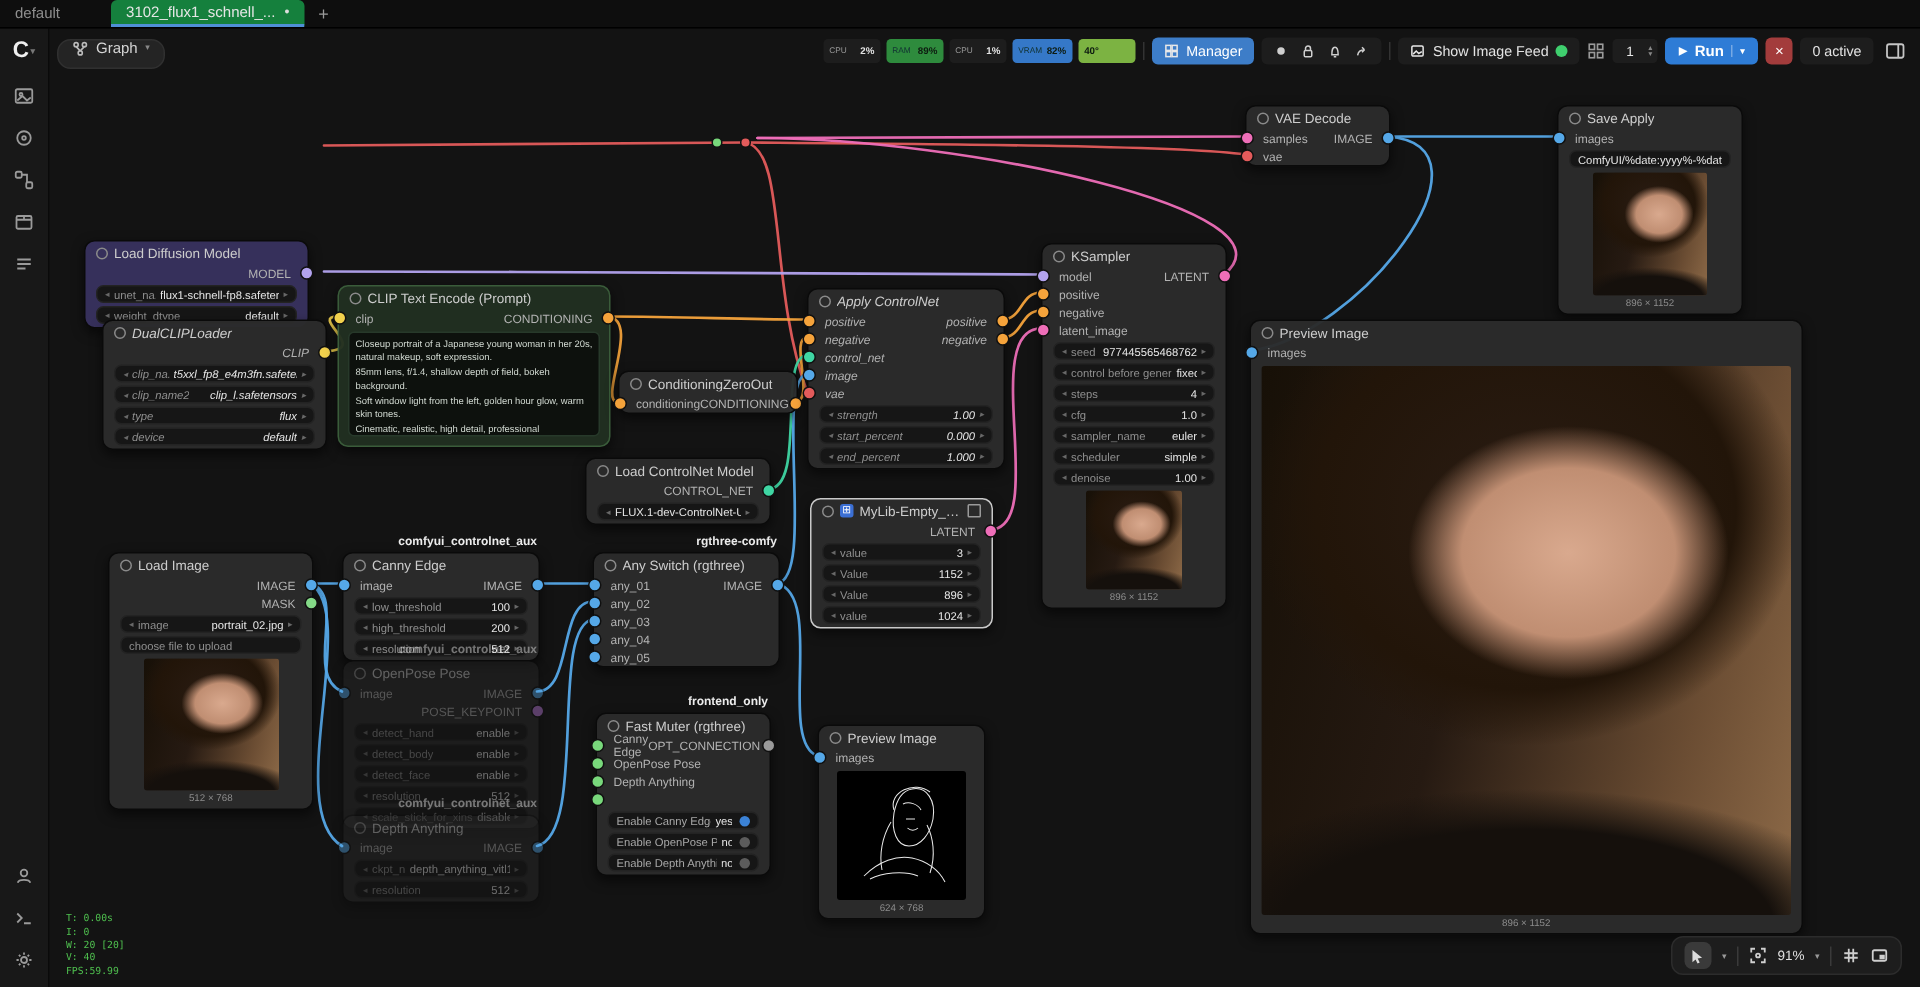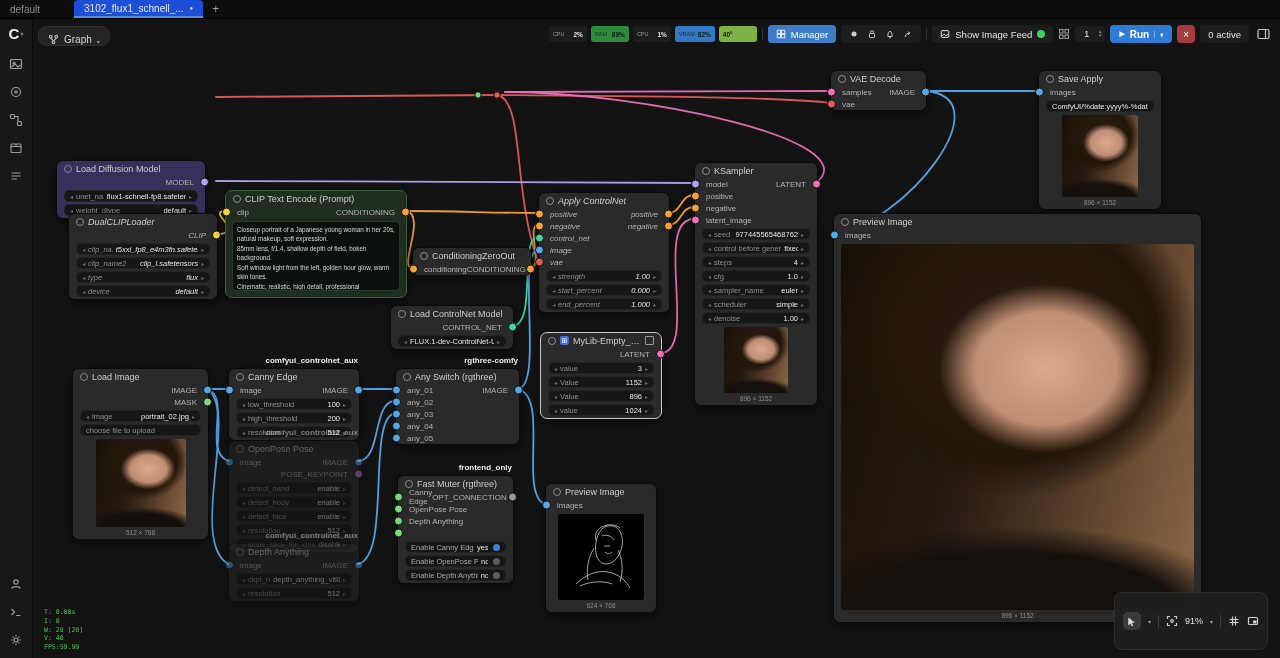--- a/index.html
+++ b/index.html
@@ -1,35 +1,35 @@
 <!DOCTYPE html>
 <html><head>
 <meta charset="utf-8">
 <style>
   html,body{margin:0;padding:0;background:#0c0c0c;font-family:"Liberation Sans",sans-serif;}
   #app{position:relative;width:1280px;height:658px;background:#131313;overflow:hidden;}
 
   
   .tabbar{position:absolute;left:0;top:0;width:100%;height:18px;background:#0e0e0e;border-bottom:1px solid #000;display:flex;align-items:stretch;z-index:6;}
   .tab{display:flex;align-items:center;padding:0 10px;font-size:10px;color:#8f8f8f;cursor:pointer;}
-  .tab.active{background:#1d4ed8;color:#e6e6e6;border-bottom:2px solid #4f8fd6;border-radius:4px 4px 0 0;margin-left:24px;gap:6px;}
+  .tab.active{background:#15803d;color:#e6e6e6;border-bottom:2px solid #4f8fd6;border-radius:4px 4px 0 0;margin-left:24px;gap:6px;}
   .tab-dot{font-size:6px;color:#ddd;}
   .tab-add{display:flex;align-items:center;padding:0 9px;color:#9a9a9a;font-size:12px;cursor:pointer;}
 
   
   .sidebar{position:absolute;left:0;top:18px;bottom:0;width:32px;background:#181818;border-right:1px solid #0a0a0a;z-index:5;display:flex;flex-direction:column;align-items:center;}
   .logo{margin-top:7px;font-size:15px;font-weight:bold;color:#f0f0f0;display:flex;align-items:center;gap:1px;}
   .logo .caret{font-size:6px;color:#777;}
   .side-icons-top{margin-top:14px;display:flex;flex-direction:column;gap:12px;}
   .side-icons-bottom{margin-top:auto;margin-bottom:10px;display:flex;flex-direction:column;gap:12px;}
   .side-icon{width:16px;height:16px;display:flex;align-items:center;justify-content:center;color:#9a9a9a;cursor:pointer;}
   .side-icon svg{stroke:#9a9a9a;fill:none;stroke-width:1.2;}
 
   
-  .graph-btn{position:absolute;left:38px;top:26px;height:18px;background:#242424;border:1px solid #303030;border-radius:9px;display:flex;align-items:flex-end;gap:5px;padding:0 9px;z-index:6;color:#d5d5d5;font-size:10px;cursor:pointer;}
+  .graph-btn{position:absolute;left:38px;top:26px;height:18px;background:#242424;border:1px solid #303030;border-radius:9px;display:flex;align-items:flex-start;gap:5px;padding:0 9px;z-index:6;color:#d5d5d5;font-size:10px;cursor:pointer;}
   .graph-btn svg{stroke:#bbb;fill:none;stroke-width:1.2;}
   .graph-btn .caret{font-size:6px;color:#888;}
 
   .topbar-right{position:absolute;right:8px;top:25px;height:18px;display:flex;align-items:center;gap:5px;z-index:6;}
   .gauge{height:16px;min-width:30px;background:#1d1d1d;border-radius:3px;display:flex;align-items:center;justify-content:space-between;padding:0 4px;gap:3px;}
   .gauge .glab{font-size:5.5px;color:#9a9a9a;}
   .gauge .gval{font-size:6.5px;color:#e2e2e2;font-weight:bold;}
   .gauge.g-green{background:#2e8b3d;}
   .gauge.g-blue{background:#3578c8;}
   .gauge.g-lime{background:#7cb342;}
@@ -94,21 +94,21 @@
       radial-gradient(72% 60% at 50% 26%, #2a1c13 0%, #221509 55%, rgba(34,21,9,0) 72%),
       radial-gradient(85% 32% at 50% 102%, #15100c 0%, #15100c 55%, rgba(21,16,12,0) 78%),
       linear-gradient(105deg, #171007 0%, #261a12 40%, #6b4d33 78%, #8d6a48 100%);
   }
   .img-canny{background:#000;}
   .img-canny svg{width:100%;height:100%;}
   .n-cap{text-align:center;font-size:6.5px;color:#8c8c8c;padding:1px 0 3px;}
 
   
   .stats{position:absolute;left:44px;bottom:6px;z-index:5;font-family:"DejaVu Sans Mono",monospace;font-size:6.5px;line-height:1.35;color:#4fc04f;}
-  .canvas-controls{position:absolute;right:12px;bottom:8px;z-index:6;height:24px;background:rgba(30,30,30,.92);border:1px solid #2c2c2c;border-radius:8px;display:flex;align-items:center;gap:7px;padding:16px 8px;}
+  .canvas-controls{position:absolute;right:12px;bottom:8px;z-index:6;height:24px;background:rgba(30,30,30,.92);border:1px solid #2c2c2c;border-radius:8px;display:flex;align-items:center;gap:7px;padding:0 8px;}
   .canvas-controls svg{stroke:#cfcfcf;fill:none;stroke-width:1.2;cursor:pointer;}
   .cc-tool{background:#3a3a3a;border-radius:5px;width:18px;height:18px;display:flex;align-items:center;justify-content:center;cursor:pointer;}
   .cc-caret{font-size:6px;color:#999;cursor:pointer;}
   .cc-zoom{font-size:9px;color:#e0e0e0;cursor:pointer;}
   .cc-sep{width:1px;height:13px;background:#3a3a3a;}
 </style>
 </head>
 <body>
 
 <div id="app">

